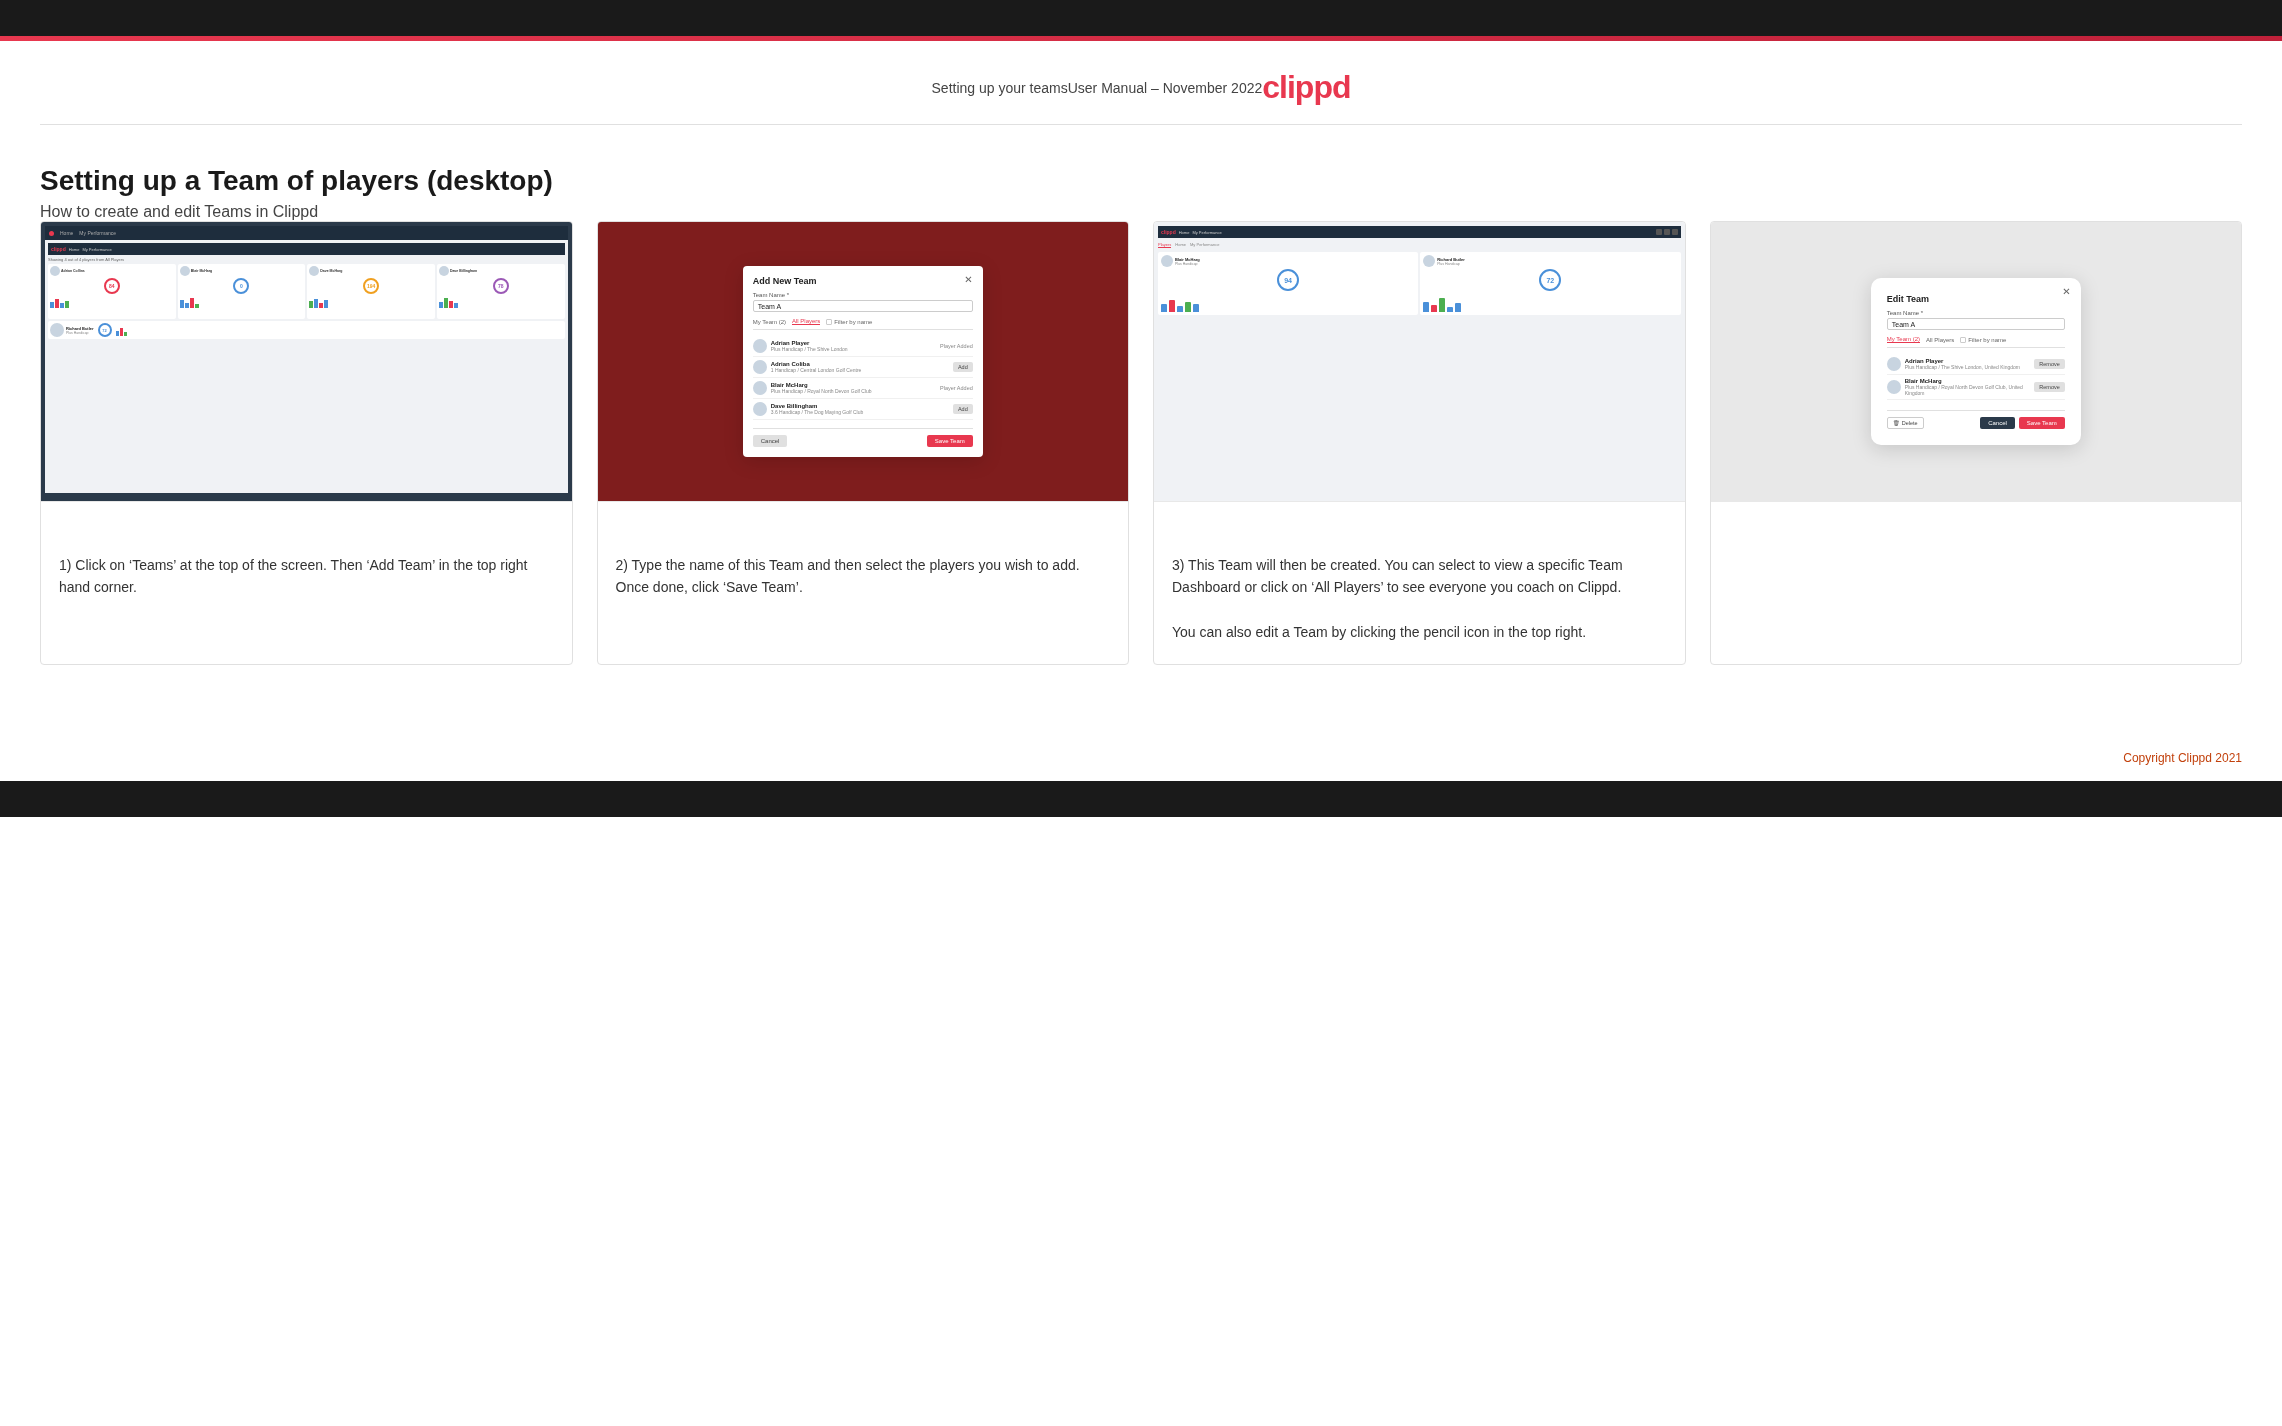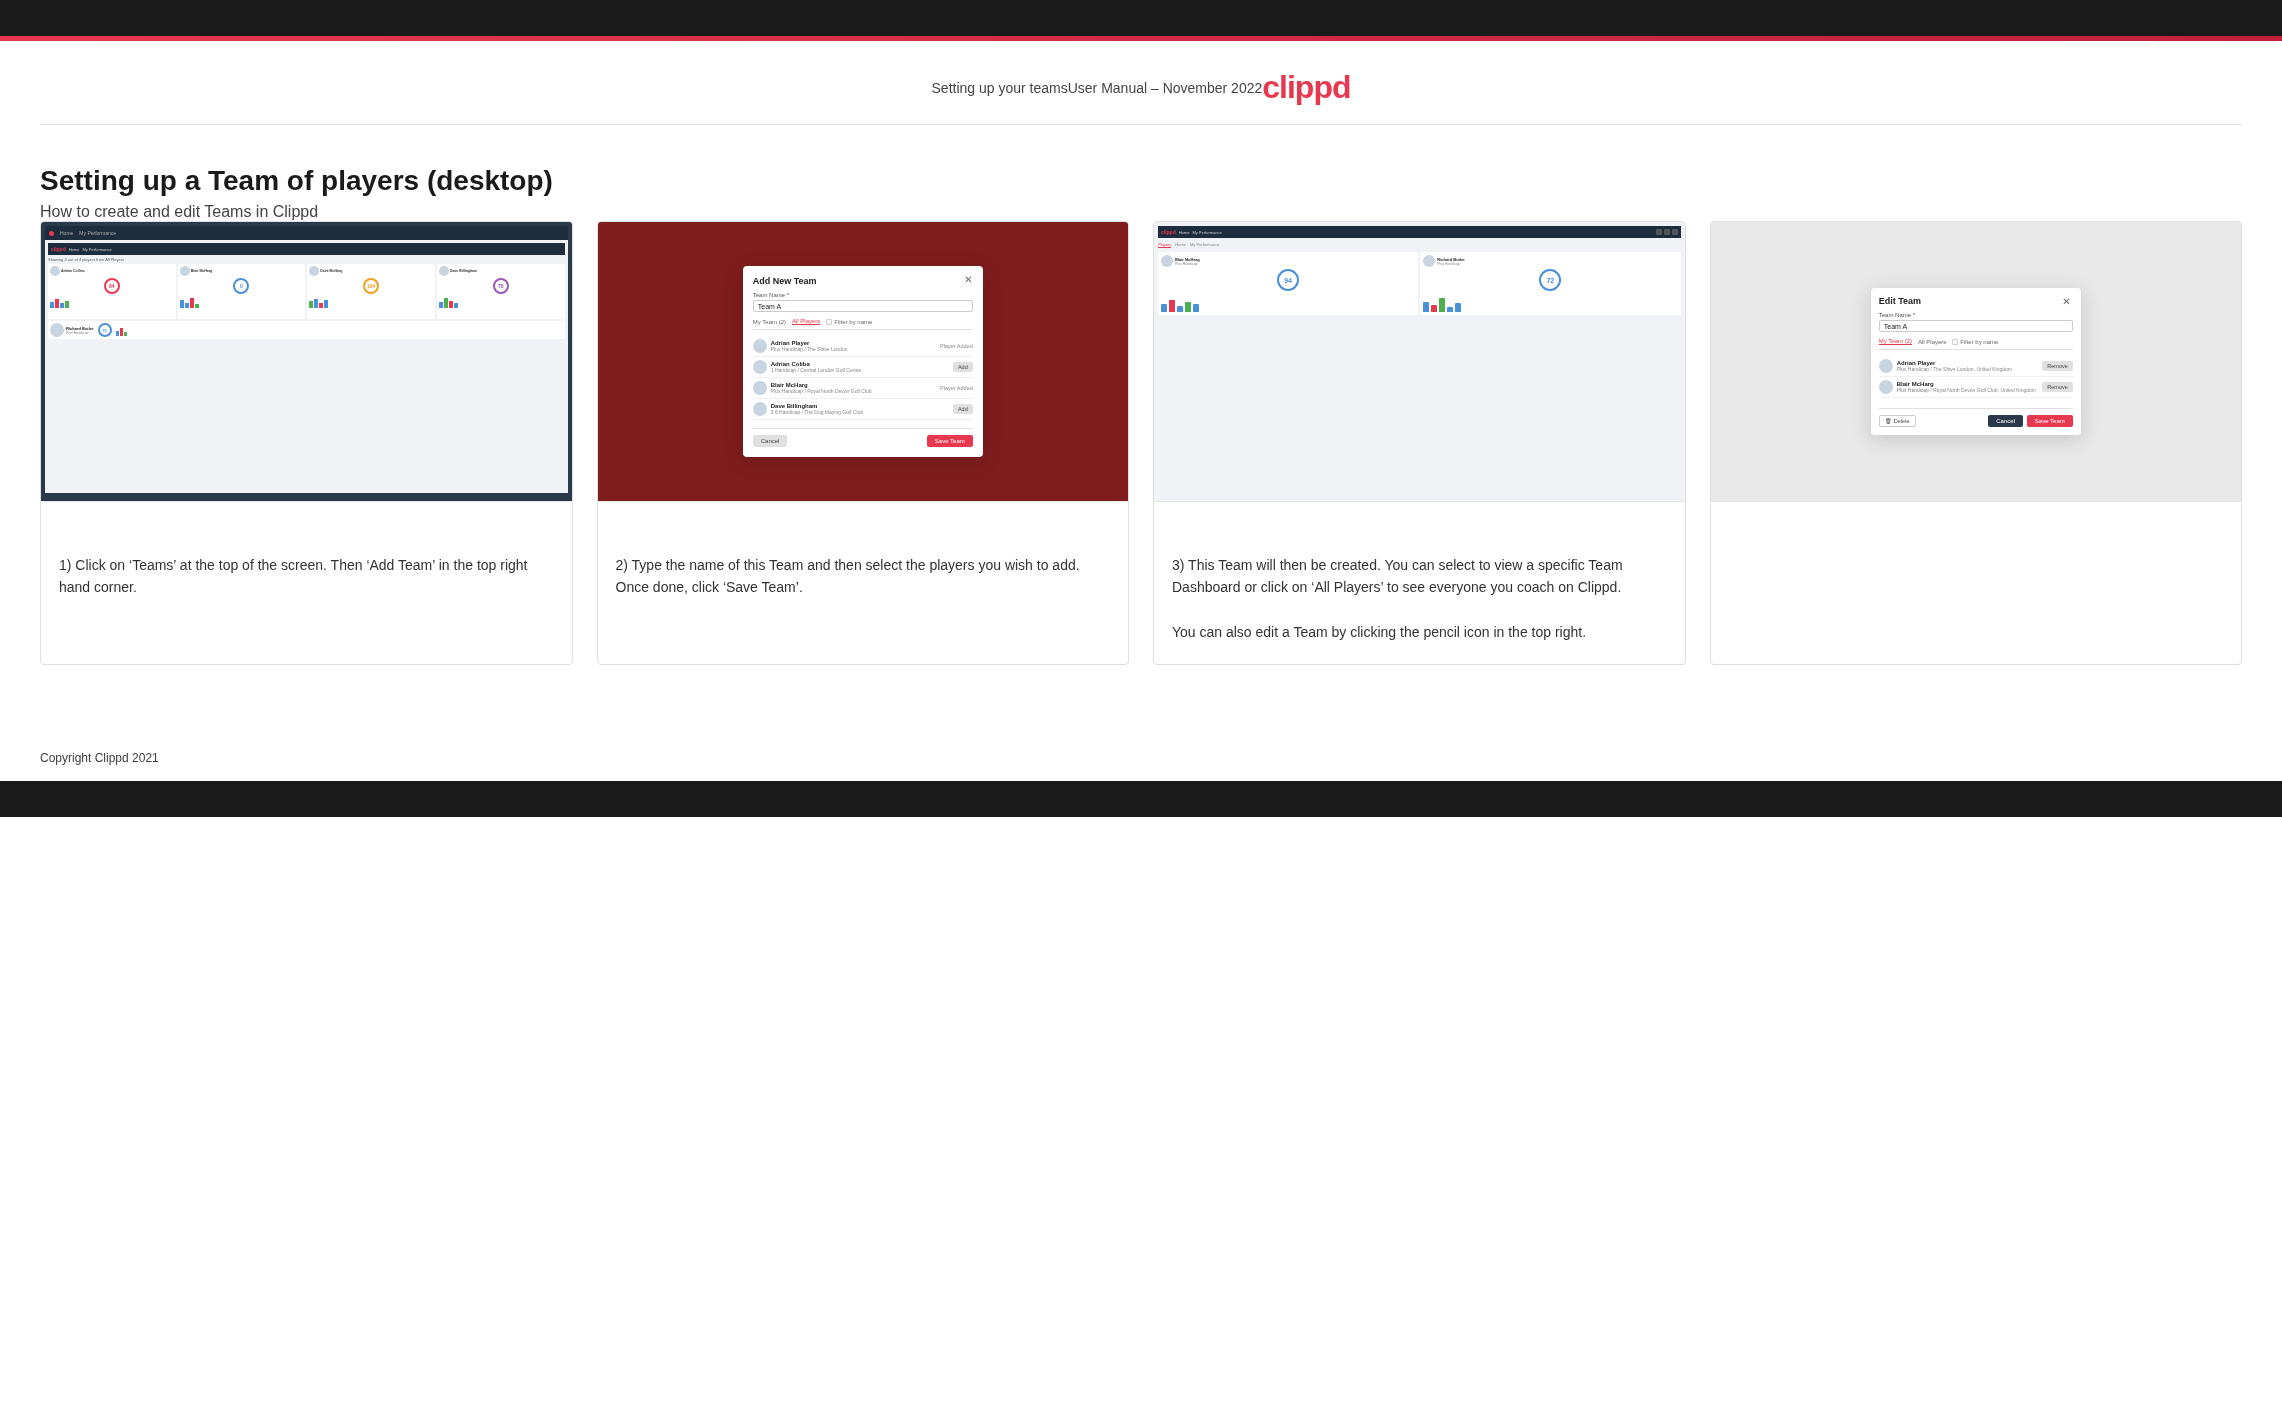--- a/index.html
+++ b/index.html
@@ -100,21 +100,22 @@
       line-height: 1.6;
       color: #333;
       flex: 1;
       margin-top: 32px;
     }
 
     
     .footer {
       padding: 16px 40px;
       font-size: 12px;
-      color: #404040;
+      color: #c2410c;
+      text-align: right;
     }
 
     
     .bottom-bar {
       height: 36px;
       background: #1a1a1a;
       width: 100%;
     }
 
     
@@ -390,24 +391,24 @@
     .ss4 {
       background: #e8e8e8;
       width: 100%;
       height: 100%;
       display: flex;
       align-items: center;
       justify-content: center;
     }
     .ss4-modal {
       background: #fff;
-      border-radius: 4px;
+      border-radius: 10px;
       box-shadow: 0 4px 20px rgba(0,0,0,0.15);
       width: 210px;
-      padding: 8px;
+      padding: 16px;
       position: relative;
     }
     .ss4-modal-title { font-size: 9px; font-weight: 600; color: #222; margin-bottom: 6px; }
     .ss4-close { position: absolute; top: 8px; right: 10px; font-size: 10px; color: #666; }
     .ss4-label { font-size: 6px; color: #555; margin-bottom: 2px; }
     .ss4-input {
       width: 100%;
       border: 1px solid #ccc;
       border-radius: 2px;
       padding: 2px 4px;

